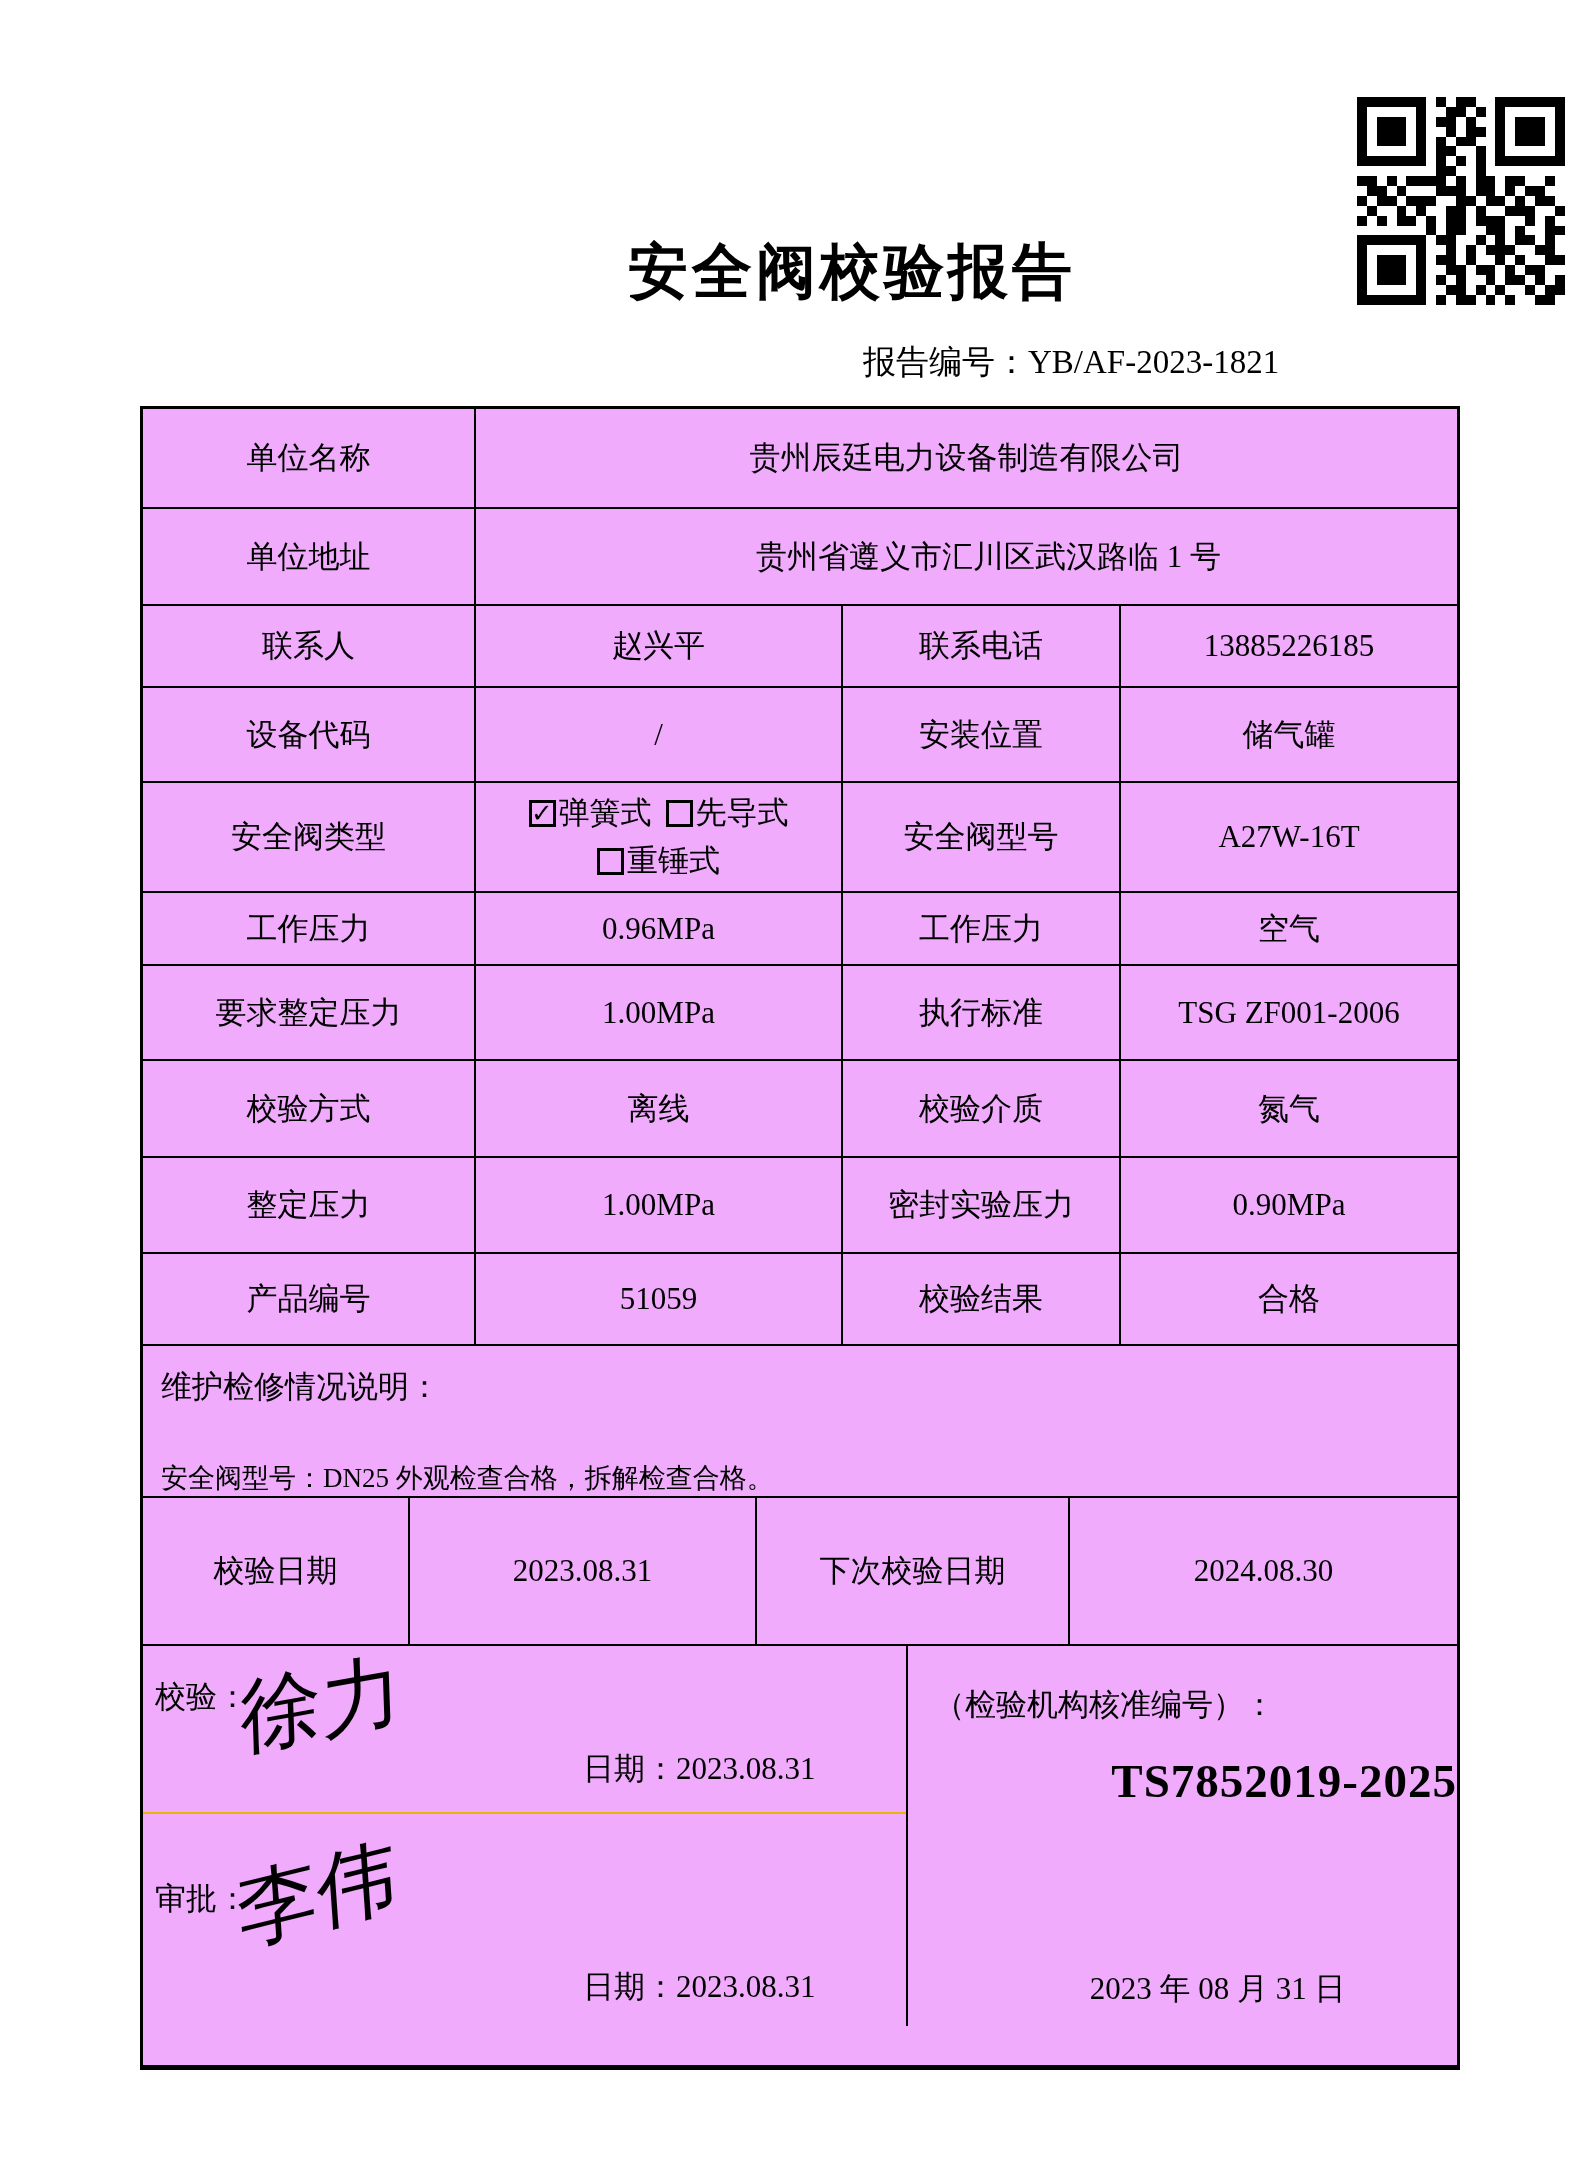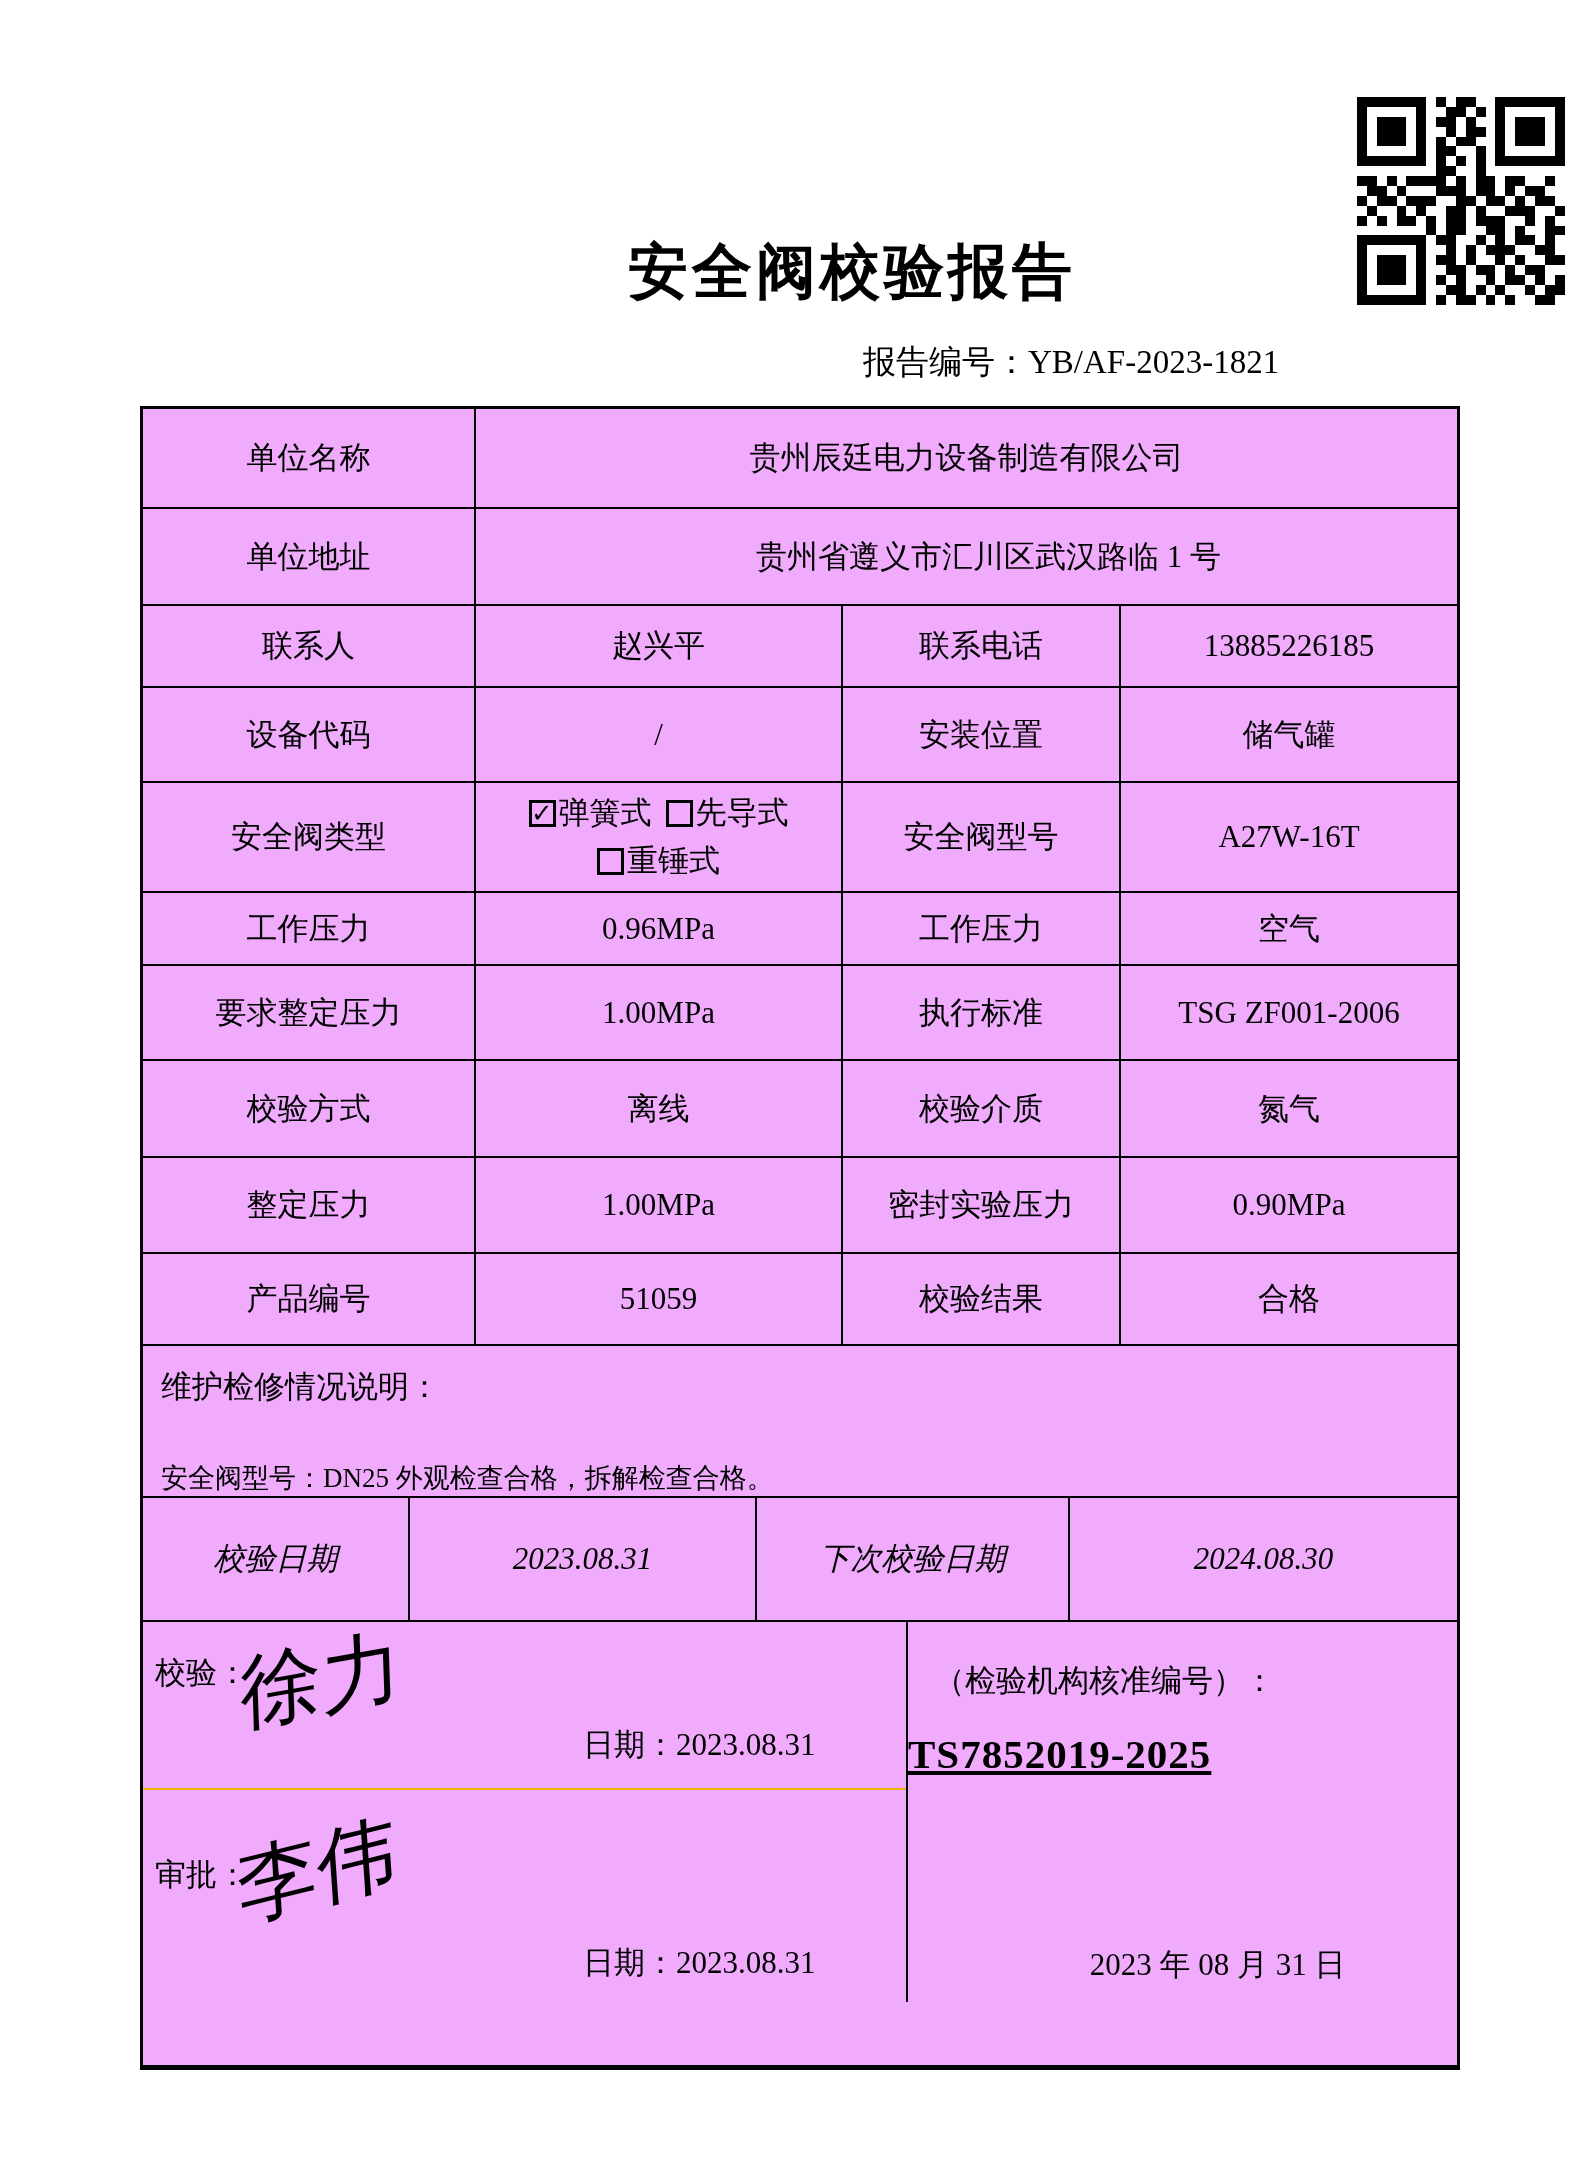--- a/index.html
+++ b/index.html
@@ -76,21 +76,21 @@
   }
   .sig-name-1 { left: 96px; top: 4px; }
   .sig-name-2 { left: 92px; top: 26px; transform: rotate(-14deg) skewX(-10deg); }
   .sig-date { position: absolute; font-size: 31px; white-space: nowrap; }
   .sig-date-1 { left: 440px; top: 102px; }
   .sig-date-2 { left: 440px; top: 152px; }
   .sig-right { position: relative; height: 380px; }
   .org-header { position: absolute; left: 26px; top: 38px; font-size: 31px; white-space: nowrap; }
   .org-code {
     position: absolute; left: 0; top: 108px; width: 100%;
-    text-align: left; font-size: 41px; font-weight: bold; letter-spacing: 1px; text-decoration: underline;
+    text-align: right; font-size: 47px; font-weight: bold; letter-spacing: 1px;
   }
   .org-date {
     position: absolute; left: 0; top: 322px; width: 100%;
     text-align: center; padding-left: 70px; font-size: 31px; white-space: nowrap;
   }
 </style>
 </head>
 <body>
 
 <div class="qr">
@@ -655,21 +655,21 @@
         <div class="cell">校验结果</div>
         <div class="cell">合格</div>
       </div>
     </div>
 
   <div class="note-section">
     <div class="note-line1">维护检修情况说明：</div>
     <div class="note-line2">安全阀型号：DN25 外观检查合格，拆解检查合格。</div>
   </div>
 
-  <div id="date-row" class="trow cols-date" style="height: 124px; font-style: italic;">
+  <div id="date-row" class="trow cols-date" style="height: 148px;">
       <div class="cell">校验日期</div>
       <div class="cell">2023.08.31</div>
       <div class="cell">下次校验日期</div>
       <div class="cell">2024.08.30</div>
     </div>
 
   <div class="sig-section trow">
     <div class="sig-left">
       <div class="sig-row sig-row-1">
         <span class="sig-role sig-role-1">校验：</span>

